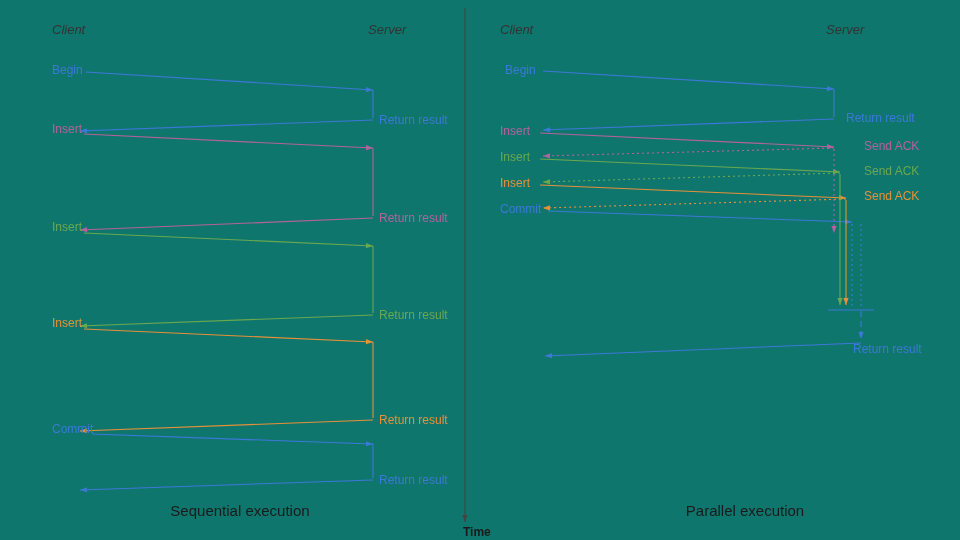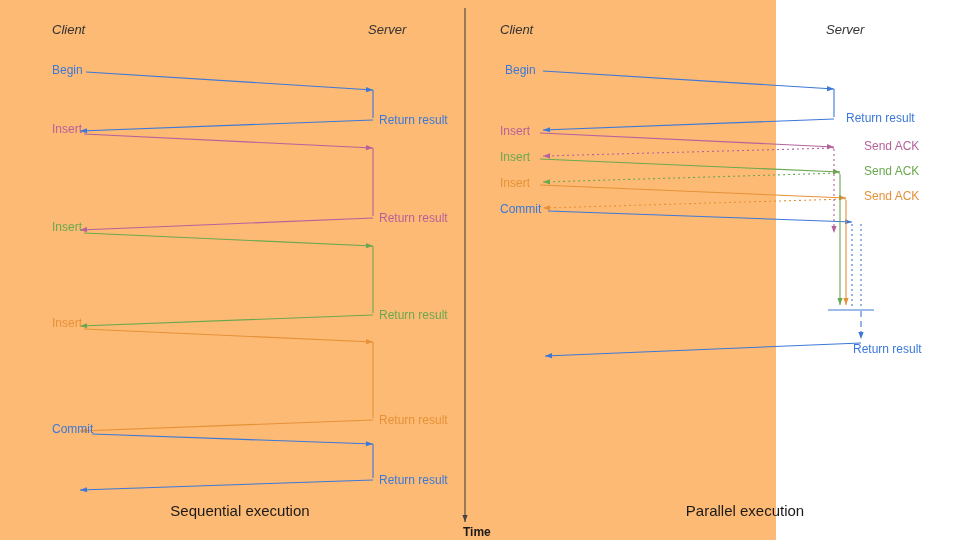--- a/index.html
+++ b/index.html
@@ -6,23 +6,23 @@
     margin: 0;
     padding: 0;
     background: #ffffff;
     width: 960px;
     height: 540px;
     overflow: hidden;
     font-family: "Liberation Sans", sans-serif;
   }
   #stage {
     position: relative;
-    width: 776px;
+    width: 960px;
     height: 540px;
-    background: #fdba74;
+    background: #0f766e;
   }
   svg text {
     font-family: "Liberation Sans", sans-serif;
   }
 </style>
 </head>
 <body>
 
 <div id="stage">
   <svg id="diagram-svg" width="960" height="540" viewBox="0 0 960 540">

